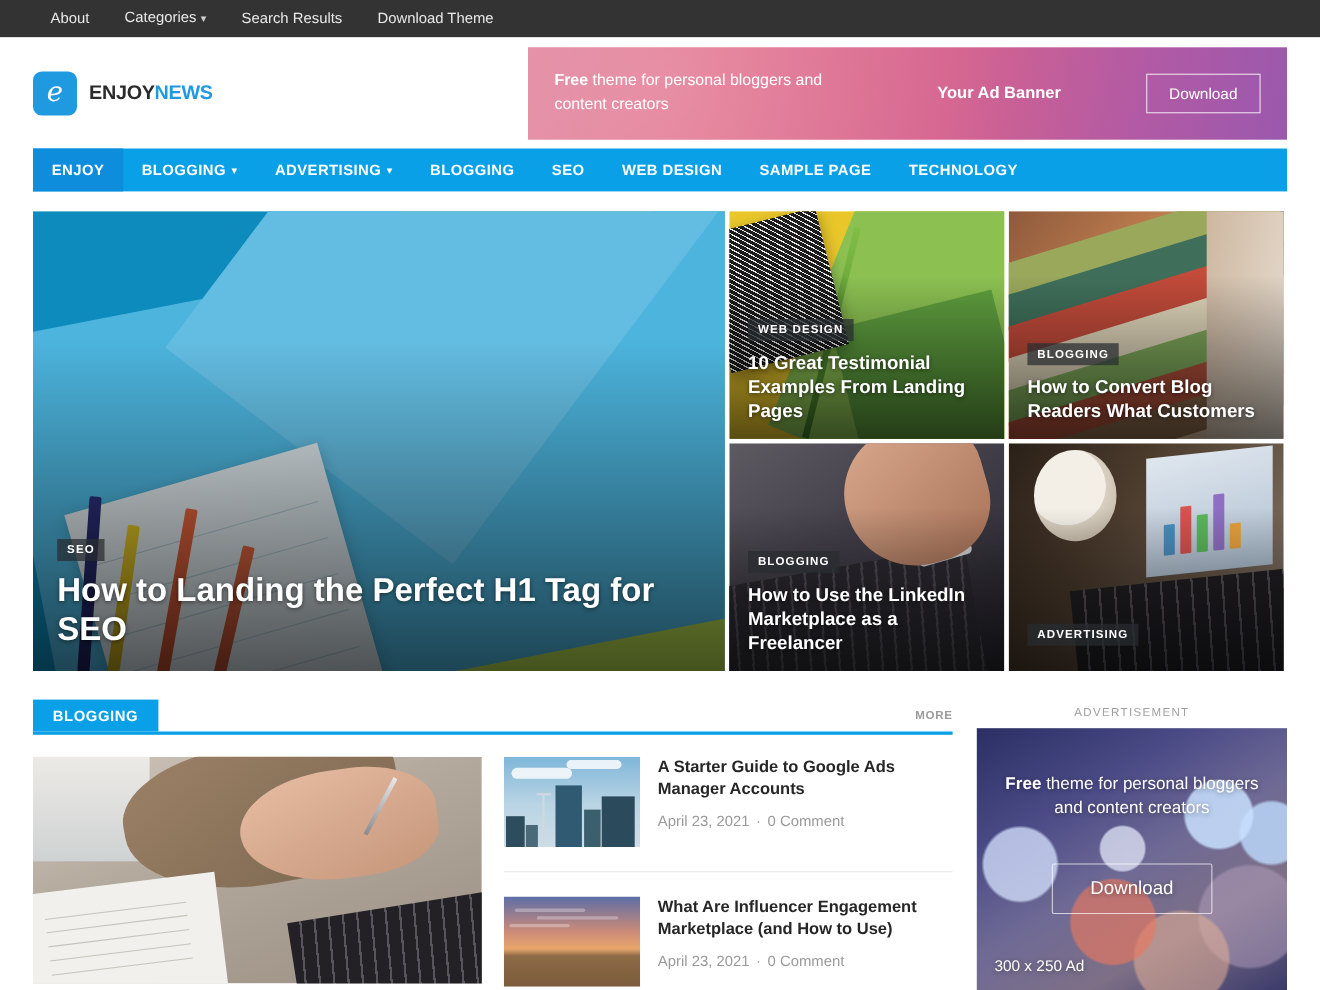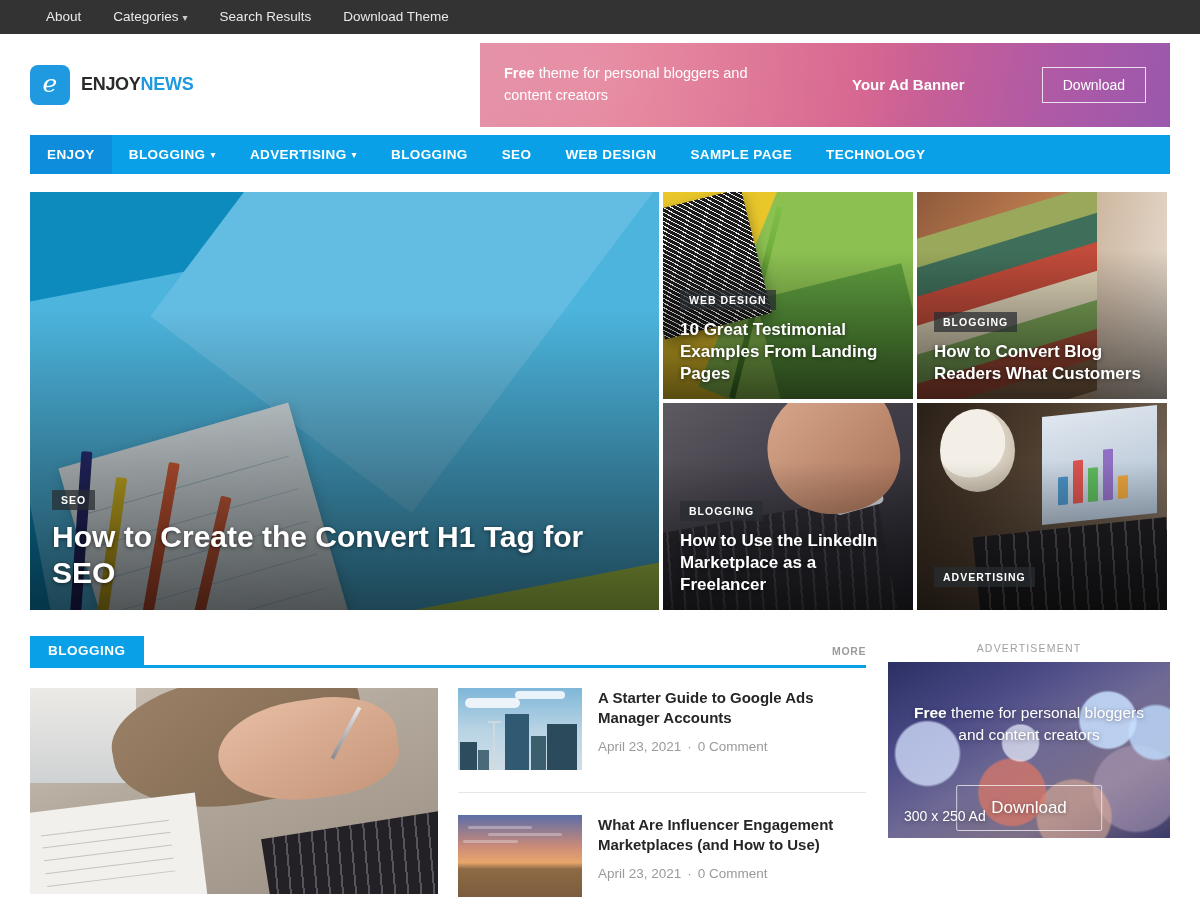--- a/index.html
+++ b/index.html
@@ -238,21 +238,21 @@
   .post-meta { color: #9a9a9a; font-size: 13.5px; margin-top: 11px; }
   .post-meta .dot { margin: 0 6px; }
 
   
   .sidebar { width: 282px; }
   .ad-label {
     text-align: center; color: #a0a0a0; font-size: 10.5px;
     letter-spacing: 1.2px; margin-top: 6px; margin-bottom: 8px;
   }
   .ad-box {
-    width: 282px; height: 176px; position: relative; overflow: hidden; cursor: pointer;
+    width: 282px; height: 238px; position: relative; overflow: hidden; cursor: pointer;
     background:
       radial-gradient(circle at 78% 33%, rgba(200,224,255,.85) 0 11%, transparent 12%),
       radial-gradient(circle at 95% 40%, rgba(190,220,255,.8) 0 9%, transparent 10%),
       radial-gradient(circle at 14% 52%, rgba(215,228,255,.75) 0 12%, transparent 13%),
       radial-gradient(circle at 47% 46%, rgba(235,240,255,.7) 0 10%, transparent 11%),
       radial-gradient(circle at 44% 74%, rgba(232,120,96,.65) 0 16%, transparent 17%),
       radial-gradient(circle at 66% 88%, rgba(228,176,150,.55) 0 15%, transparent 16%),
       radial-gradient(circle at 88% 72%, rgba(180,160,190,.5) 0 15%, transparent 16%),
       linear-gradient(150deg,#2b2f63 0%,#4a4a86 28%,#6f6a95 52%,#7d6f86 74%,#3a3a6a 100%);
   }
@@ -358,21 +358,21 @@
           <i style="top:66%"></i>
       </div>
       <div class="pencil" style="left:6%;height:46%;background:linear-gradient(#2b2f77,#1a1d52);transform:rotate(4deg);"></div>
       <div class="pencil" style="left:10%;height:40%;background:linear-gradient(#e0c326,#b59a16);transform:rotate(8deg);"></div>
       <div class="pencil" style="left:17%;height:44%;background:linear-gradient(#e0633b,#b1452a);transform:rotate(10deg);"></div>
       <div class="pencil" style="left:25%;height:36%;background:linear-gradient(#d9643f,#a9462b);transform:rotate(13deg);"></div>
     </div>
     <div class="shade"></div>
     <div class="meta">
       <span class="badge">SEO</span>
-      <div class="title">How to Create the Convert H1 Tag for SEO</div>
+      <div class="title">How to Landing the Perfect H1 Tag for SEO</div>
     </div>
   </article>
 
   <article class="fcard">
     <div class="art-wd">
       <div class="d1"></div>
       <div class="d2"></div>
       <div class="pen"></div>
       <div class="book"></div>
     </div>
@@ -491,21 +491,21 @@
 
         <article class="postitem">
           <div class="post-thumb">
             <div class="art-field">
               <div class="streak" style="left:8%;top:14%;width:52%;"></div>
               <div class="streak" style="left:24%;top:22%;width:60%;"></div>
               <div class="streak" style="left:4%;top:30%;width:44%;"></div>
             </div>
           </div>
           <div>
-            <div class="post-title">What Are Influencer Engagement Marketplaces (and How to Use)</div>
+            <div class="post-title">What Are Influencer Engagement Marketplace (and How to Use)</div>
             <div class="post-meta">
               <span>April 23, 2021</span><span class="dot">·</span><span>0 Comment</span>
             </div>
           </div>
         </article>
 
       </div>
     </div>
   </div>
 

